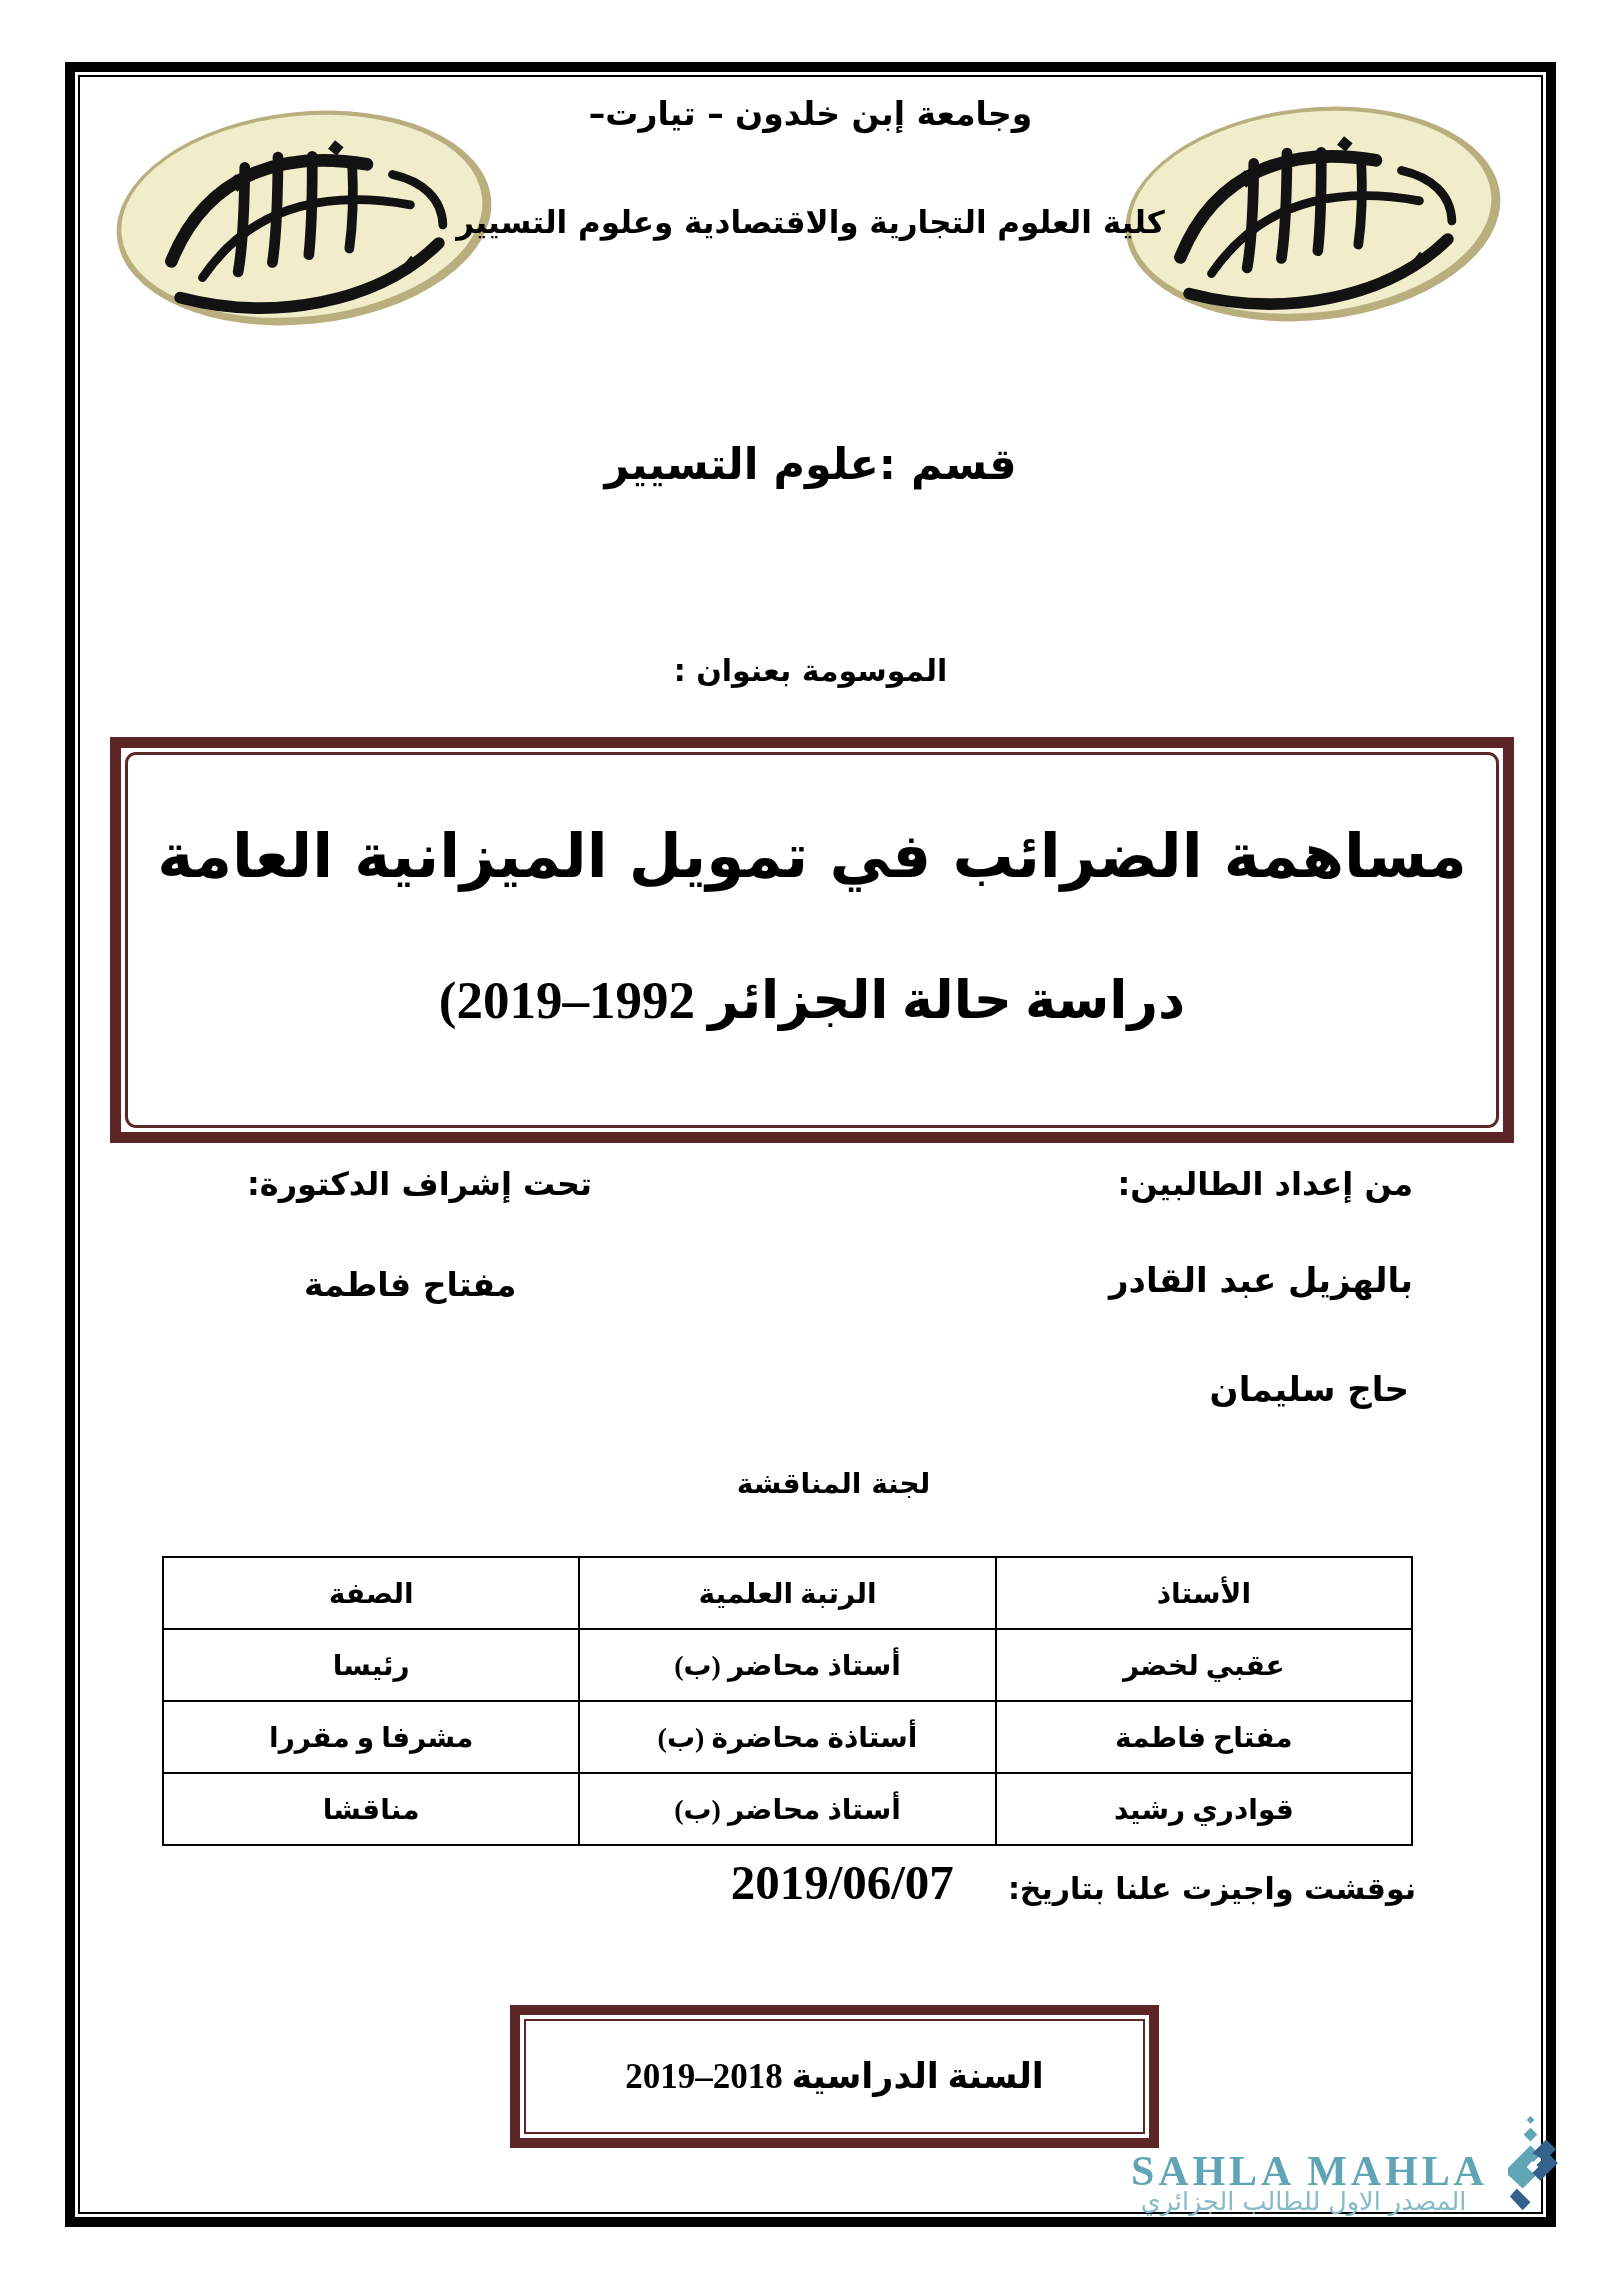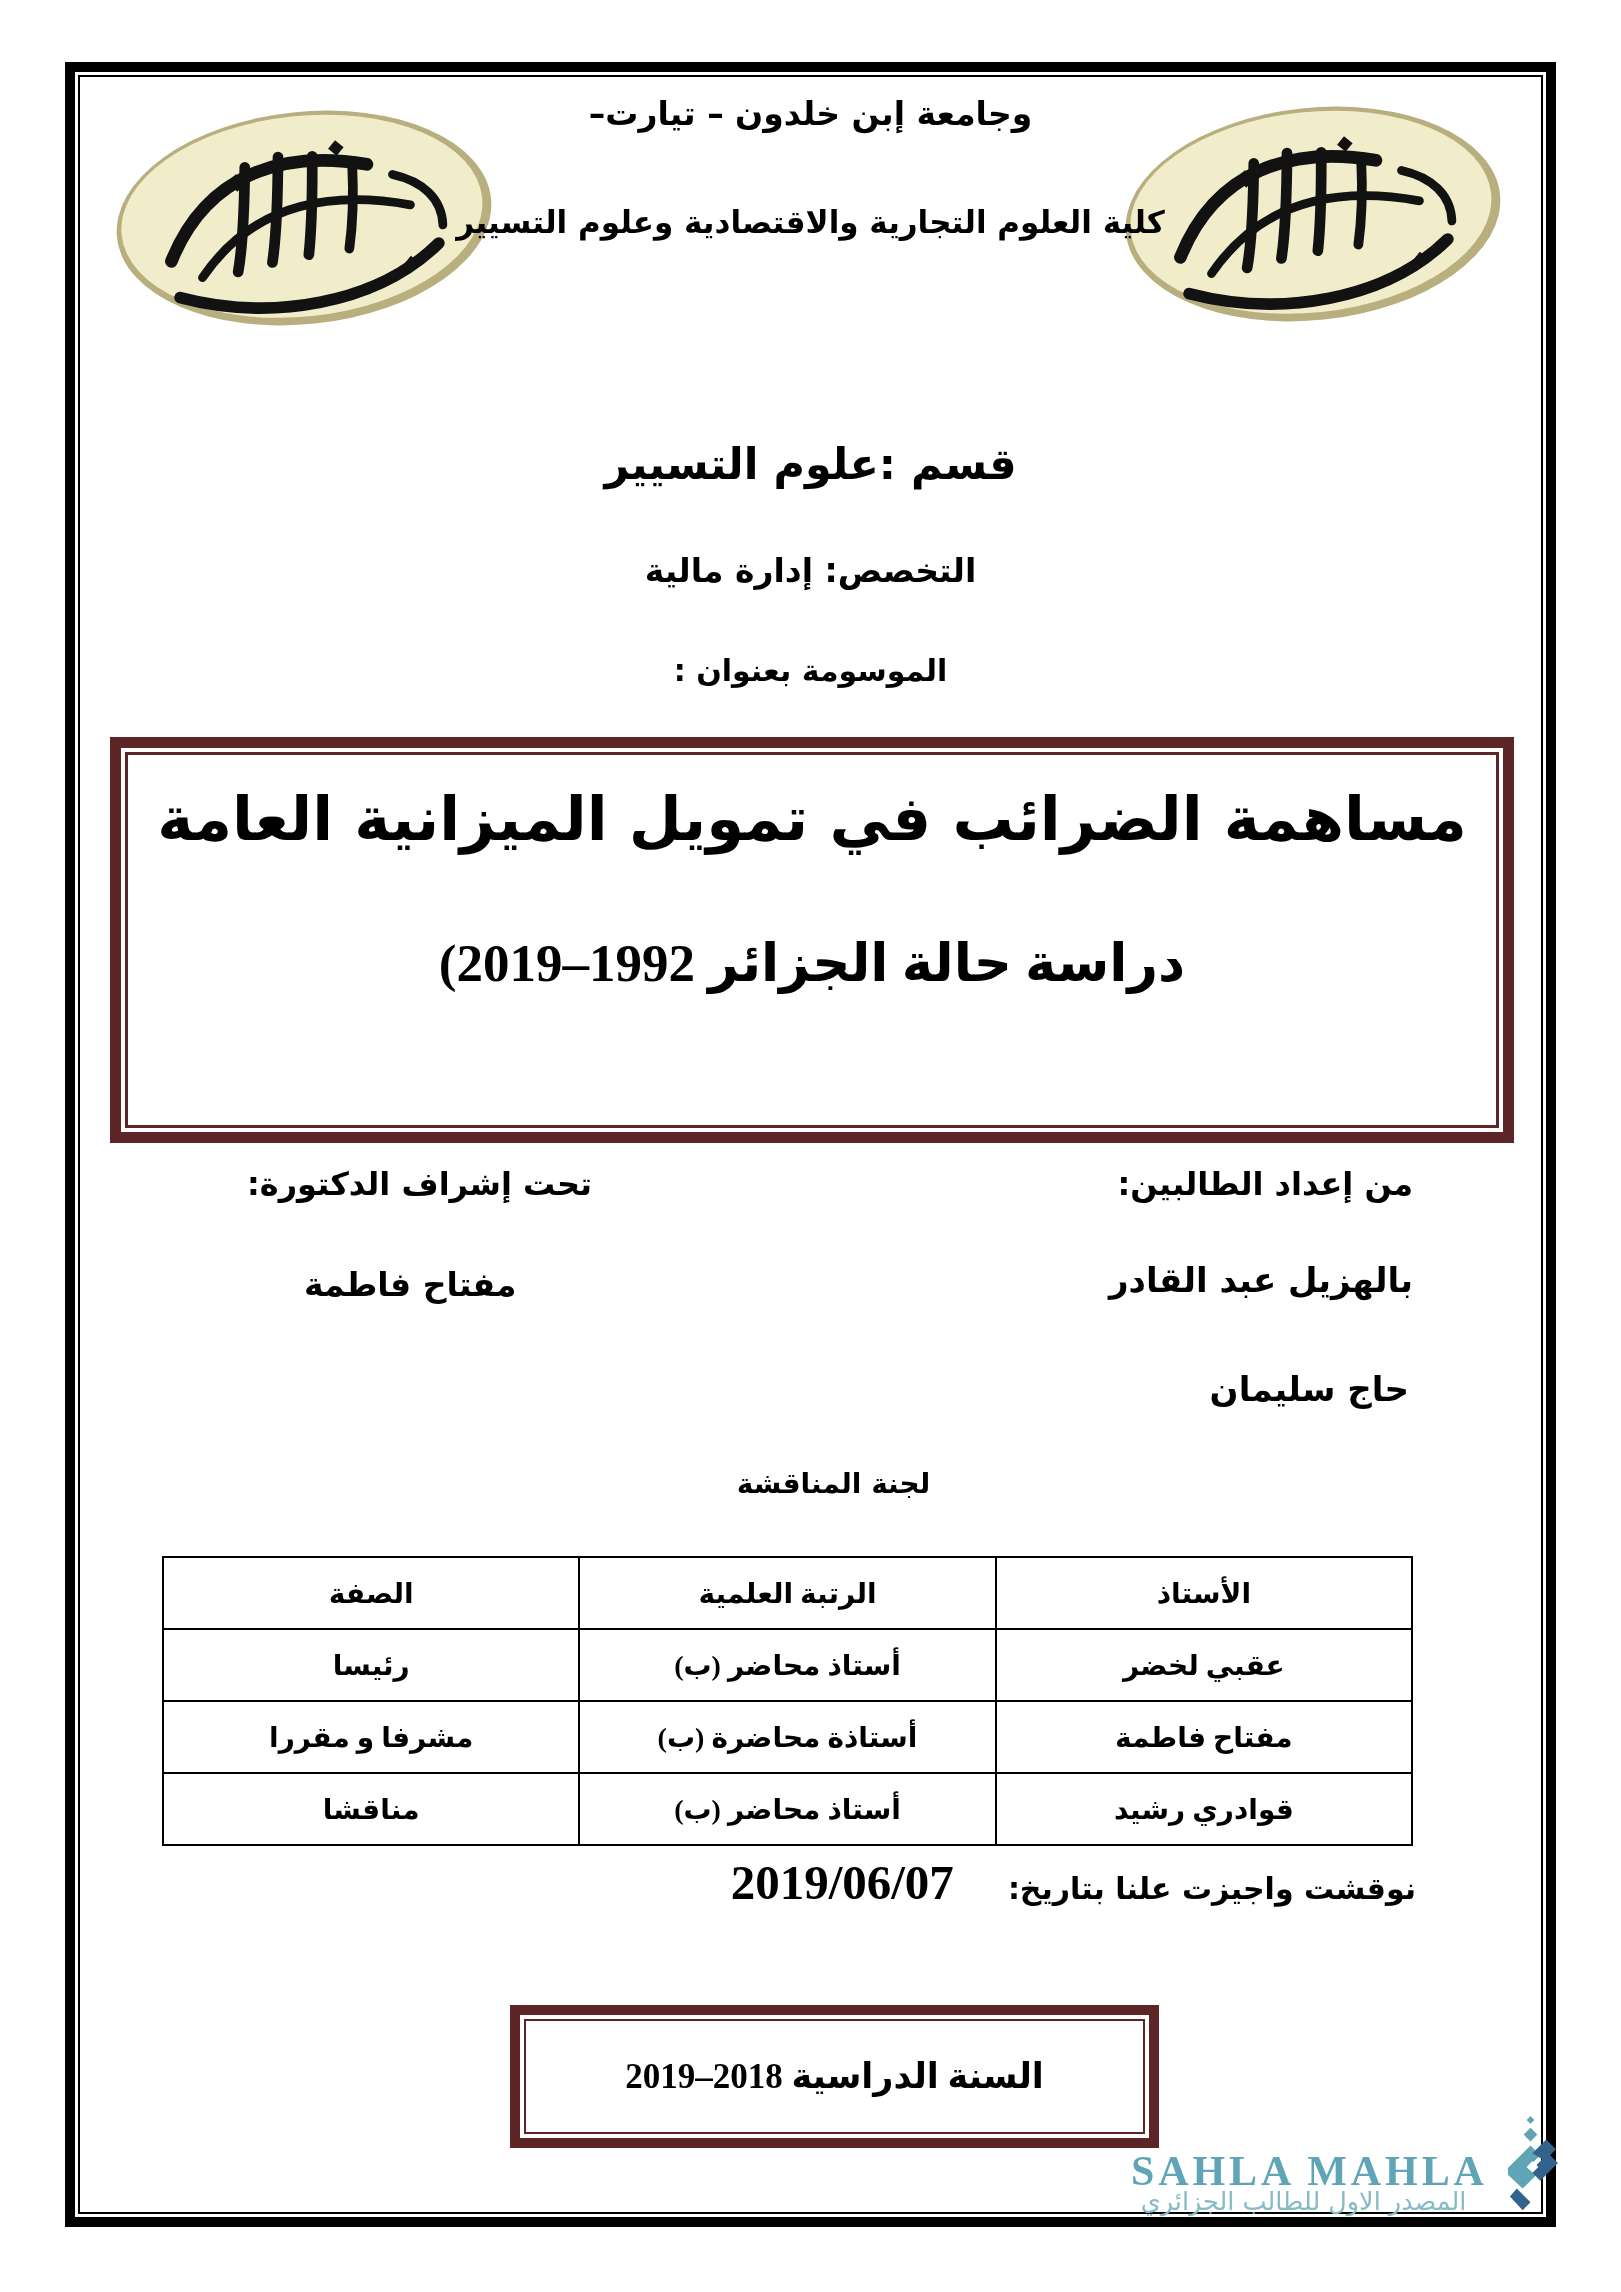--- a/index.html
+++ b/index.html
@@ -16,21 +16,21 @@
   .department-line{top:439px;font-size:43px;}
   .specialty-line{top:551px;font-size:33px;}
   .titled-line{top:653px;font-size:30px;}
   .seal{position:absolute;width:380px;height:216px;transform:rotate(-6deg);}
   .seal.left{left:114px;top:110px;}
   .seal.right{left:1123px;top:106px;}
   
   .maroon-box{position:absolute;border:11.8px solid #5e2526;background:#fff;}
   .maroon-box .inner{position:absolute;inset:3.9px;border:3.9px solid #5e2526;display:flex;flex-direction:column;align-items:center;}
   .title-box{left:110px;top:737px;width:1404px;height:406px;box-sizing:border-box;}
-  .title-box .inner{padding-top:29px;}
+  .title-box .inner{padding-top:66px;border-radius:11px;}
   .thesis-title{direction:rtl;font-weight:bold;font-size:61px;line-height:1.15;text-align:center;}
   .thesis-subtitle{direction:rtl;font-weight:bold;font-size:53px;margin-top:78px;text-align:center;
                    font-family:"Liberation Serif","DejaVu Sans",sans-serif;}
   
   .abs{position:absolute;direction:rtl;font-weight:bold;line-height:1.25;white-space:nowrap;}
   .students-label{top:1164px;right:208px;font-size:32px;}
   .supervisor-label{top:1164px;left:247px;font-size:32px;}
   .student-1{top:1259px;right:208px;font-size:34px;}
   .supervisor-name{top:1264px;left:304px;font-size:33px;}
   .student-2{top:1368px;right:212px;font-size:34px;}
@@ -98,21 +98,20 @@
     <g fill="#121212">
       <path d="M130 58 l9 9 -9 9 -9 -9 z"></path>
       <path d="M235 34 l8 8 -8 8 -8 -8 z"></path>
       <path d="M300 160 l8 8 -8 8 -8 -8 z"></path>
     </g>
   </svg>
 
   <div class="ctr university-line">وجامعة إبن خلدون – تيارت–</div>
   <div class="ctr faculty-line">كلية العلوم التجارية والاقتصادية وعلوم التسيير</div>
   <div class="ctr department-line">قسم :علوم التسيير</div>
-  <div class="ctr specialty-line">التخصص: إدارة مالية</div>
   <div class="ctr titled-line">الموسومة بعنوان :</div>
 
   <div class="maroon-box title-box">
     <div class="inner">
       <div class="thesis-title">مساهمة الضرائب في تمويل الميزانية العامة</div>
       <div class="thesis-subtitle">دراسة حالة الجزائر 1992–2019)</div>
     </div>
   </div>
 
   <div class="abs students-label">من إعداد الطالبين:</div>

